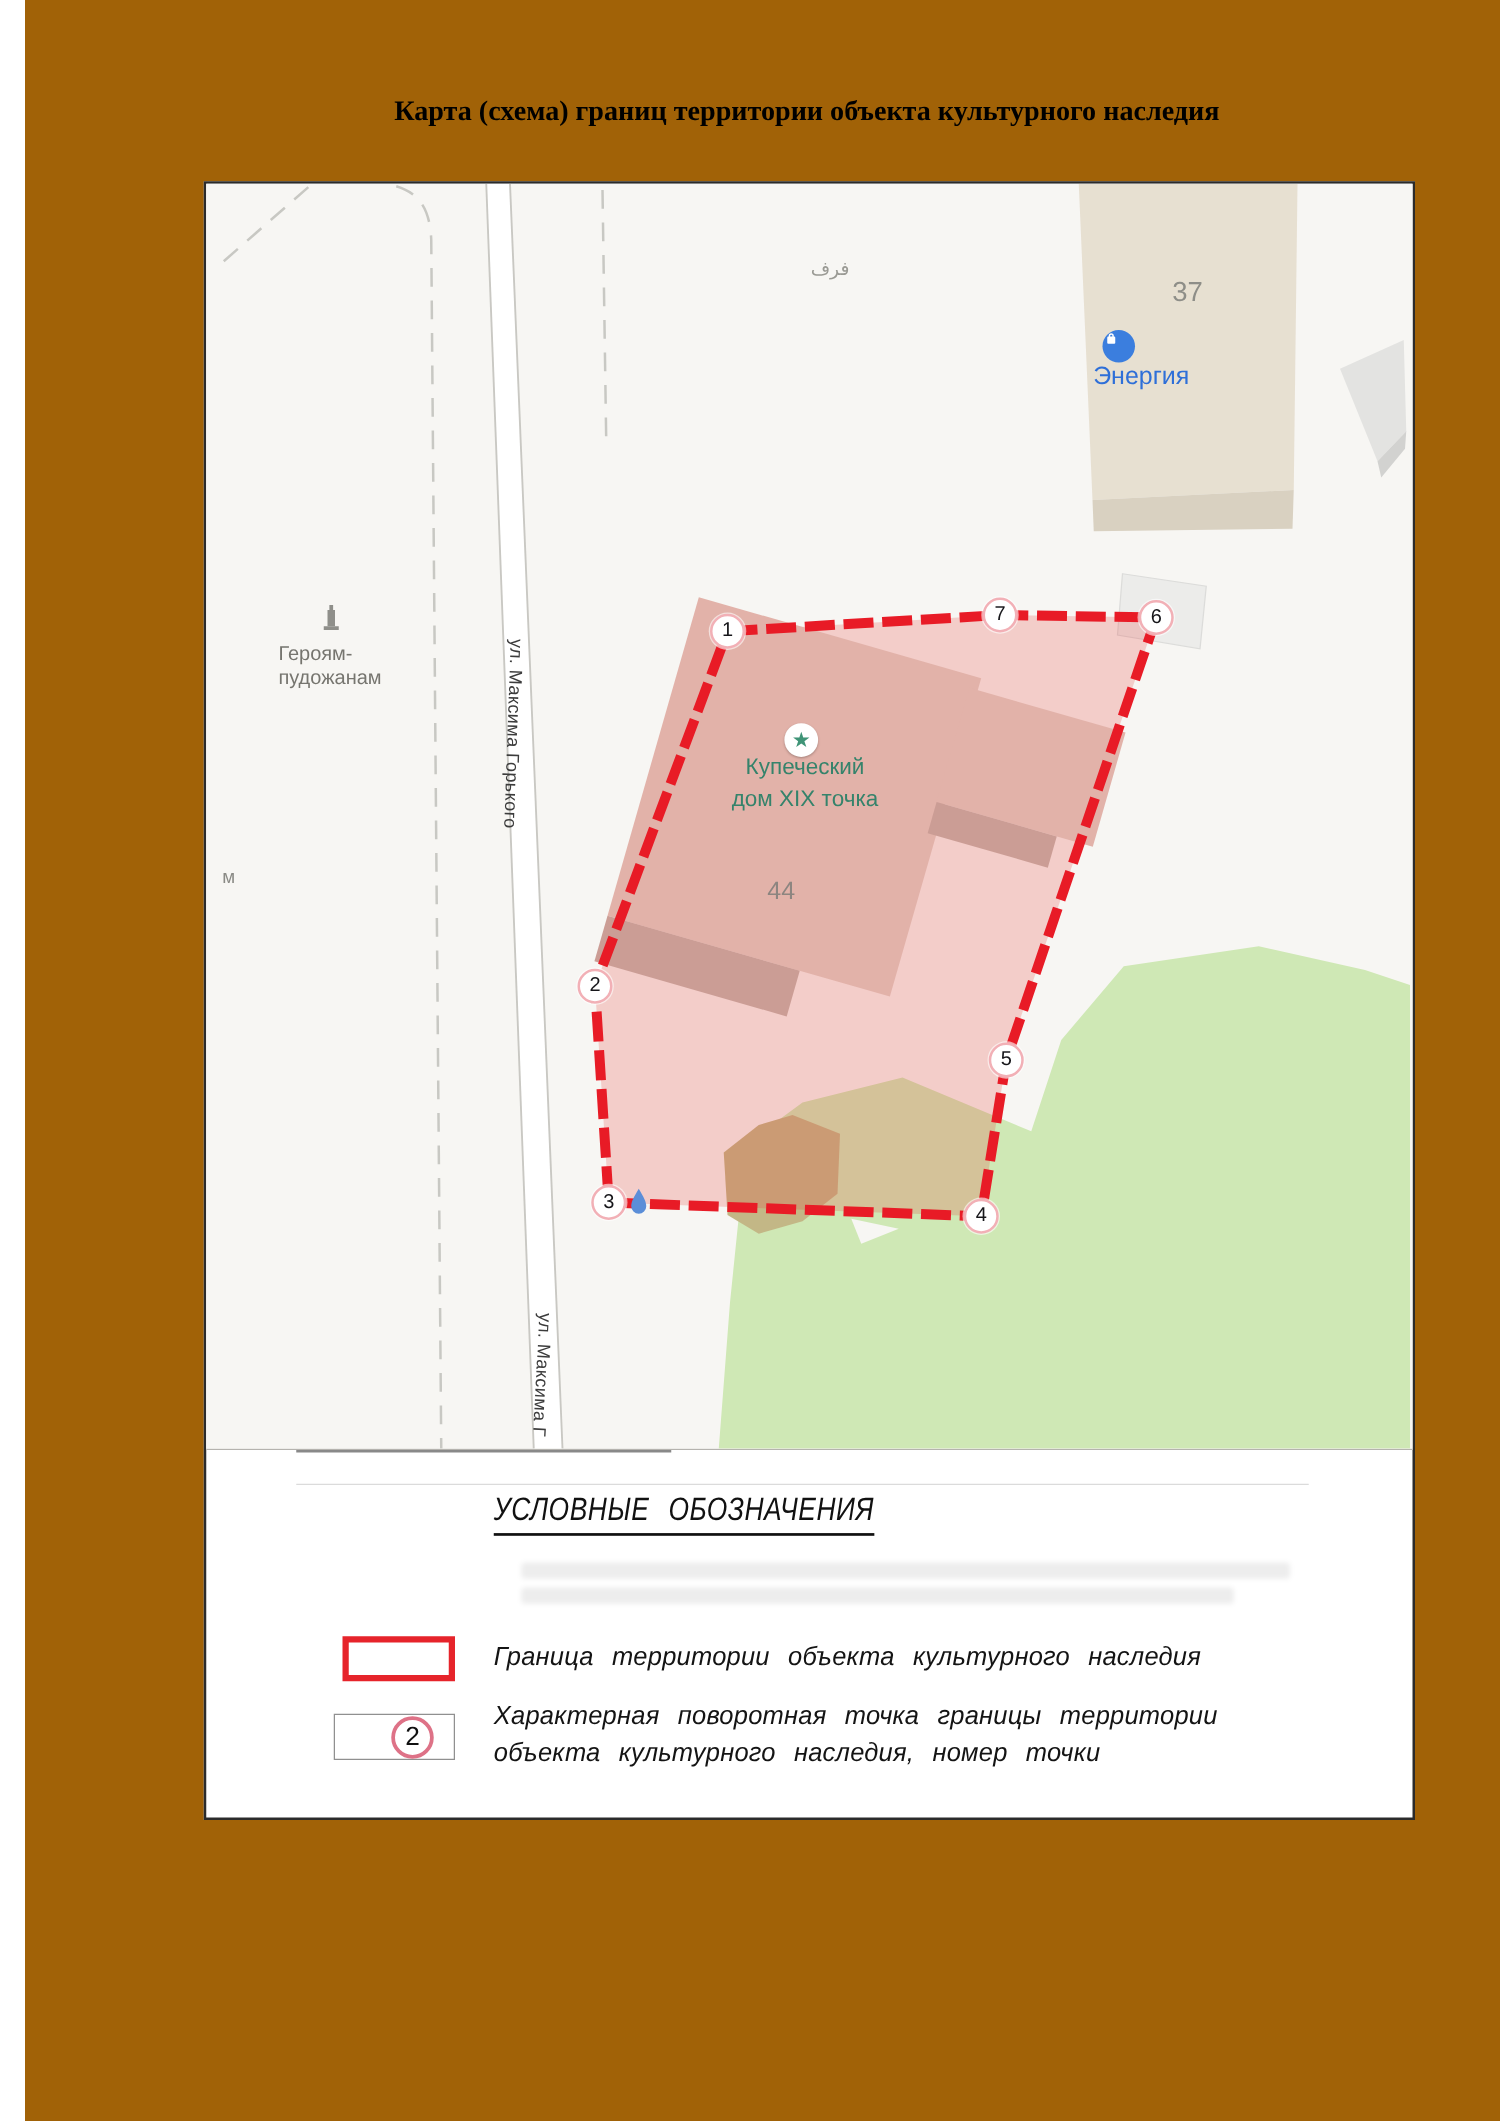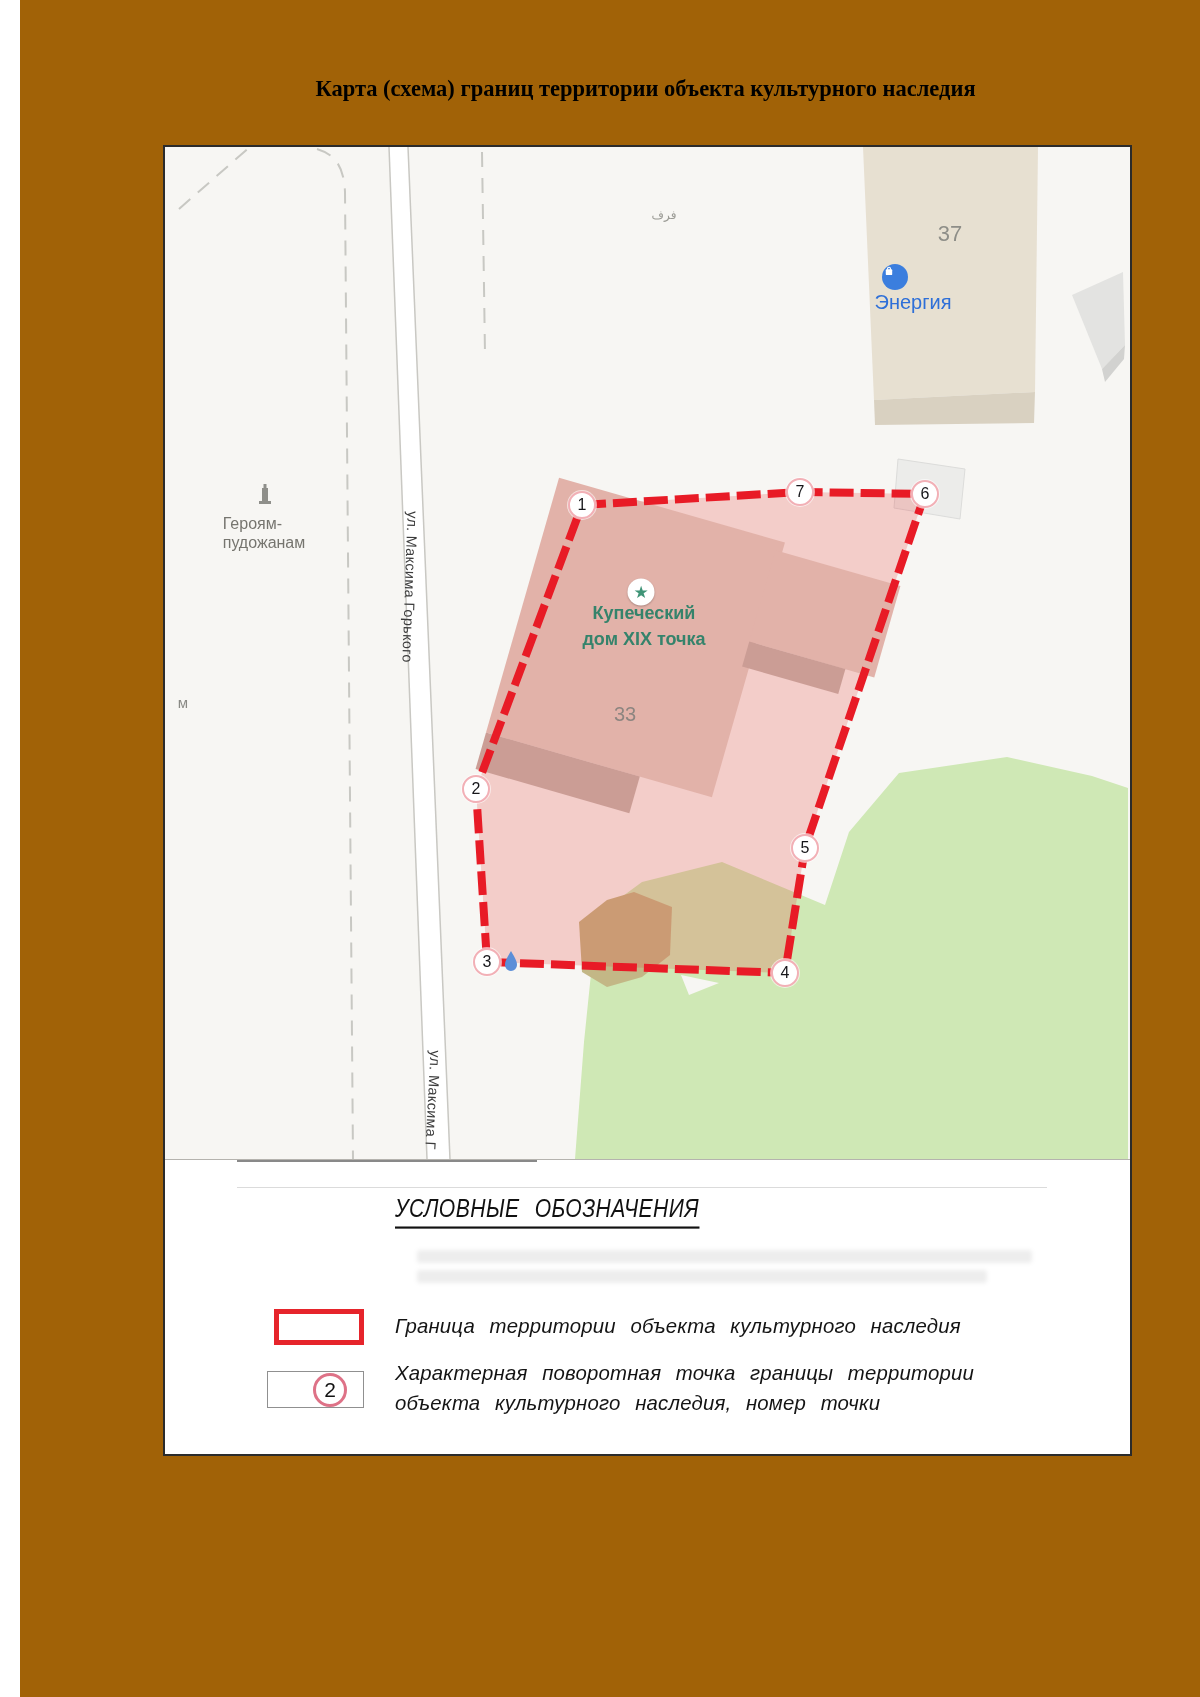--- a/index.html
+++ b/index.html
@@ -16,28 +16,28 @@
   .maplabel{position:absolute;transform:translate(-50%,-50%);white-space:nowrap;}
   .street{font-size:14.5px;color:#3c3c3c;letter-spacing:.3px;}
   .street1{left:245px;top:440px;transform:translate(-50%,-50%) rotate(92deg);}
   .street2{left:268px;top:953px;transform:translate(-50%,-50%) rotate(93deg);}
   .gray-lbl{color:#76756f;font-size:16px;line-height:19px;}
   .monument-lbl{left:99px;top:386px;}
   .bld-num{color:#8d8580;}
   .num27{left:460px;top:567px;font-size:20px;}
   .num31{left:785px;top:87px;font-size:22px;color:#8e8e88;}
   .heritage-lbl{left:479px;top:479px;color:#35836b;font-size:18px;line-height:26px;
-                text-align:center;font-weight:700;}
+                text-align:center;font-weight:400;}
   .star-icon{left:476px;top:445px;width:27px;height:27px;border-radius:50%;background:#fff;
              box-shadow:0 1px 2px rgba(0,0,0,.25);display:flex;align-items:center;justify-content:center;
              color:#3f9477;font-size:17px;line-height:1;}
   .energia-icon{left:730px;top:130px;width:26px;height:26px;border-radius:50%;background:#3b7ede;
                 display:flex;align-items:center;justify-content:center;}
   .energia-lbl{left:748px;top:155px;color:#2e6fd8;font-size:20px;font-weight:500;}
-  .tiny-glyph{left:499px;top:68px;font-size:12px;color:#9a9a94;}
+  .tiny-glyph{left:499px;top:68px;font-size:15px;color:#9a9a94;}
   .edge-label{left:18px;top:555px;font-size:15px;color:#8a8a85;}
   
   .pt{position:absolute;width:24px;height:24px;border-radius:50%;background:#fff;
       border:2px solid #f2b0b6;transform:translate(-50%,-50%);display:flex;
       align-items:center;justify-content:center;box-shadow:0 0 0 1px rgba(255,255,255,.6);}
   .pt-num{font-size:16px;color:#16161a;line-height:1;}
   
   .map-edge-artifact{position:absolute;left:72px;top:1013px;width:300px;height:2px;
                      background:#4a4a4a;opacity:.65;}
   .faint-rule{position:absolute;left:72px;top:1040px;width:810px;height:1px;
@@ -123,21 +123,21 @@
       <div class="maplabel street street2">ул. Максима Г</div>
       <div class="maplabel gray-lbl monument-lbl" style="white-space:pre-line;">Героям-
 пудожанам</div>
       <div class="maplabel star-icon">
           <span>★</span>
         </div>
       <div class="maplabel heritage-lbl">
         <div>Купеческий</div>
         <div>дом XIX точка</div>
       </div>
-      <div class="maplabel bld-num num27">33</div>
+      <div class="maplabel bld-num num27">44</div>
       <div class="maplabel bld-num num31">37</div>
       <div class="maplabel energia-icon">
         <svg width="14" height="14" viewBox="0 0 24 24">
           <path d="M9.5 10 v-2 a2.5 2.5 0 0 1 5 0 V10" stroke="#ffffff" fill="none" stroke-width="2"></path>
           <rect x="6.5" y="9" width="11" height="10" rx="1.5" fill="#ffffff"></rect>
         </svg>
       </div>
       <div class="maplabel energia-lbl">Энергия</div>
       <div class="maplabel tiny-glyph">فرف</div>
       <div class="maplabel edge-label">м</div>

